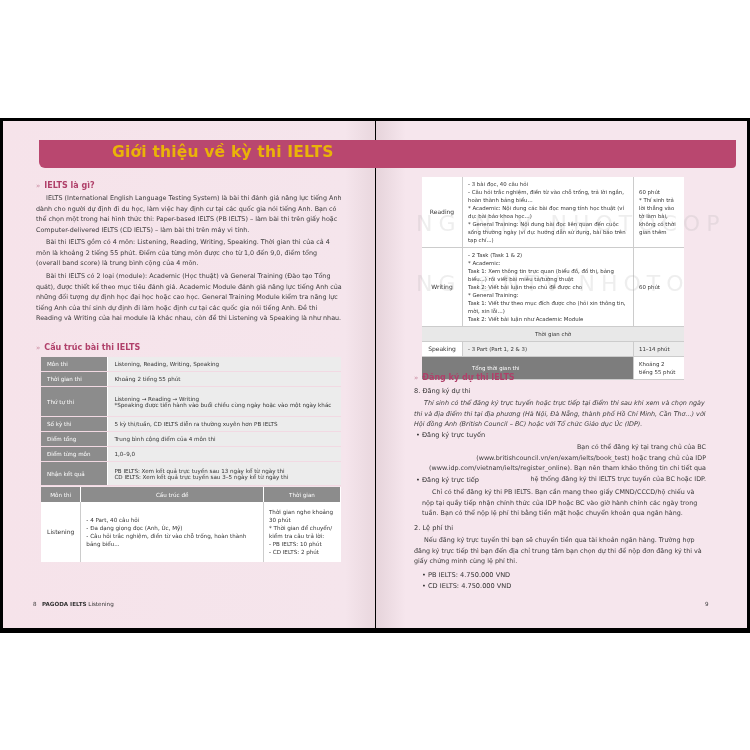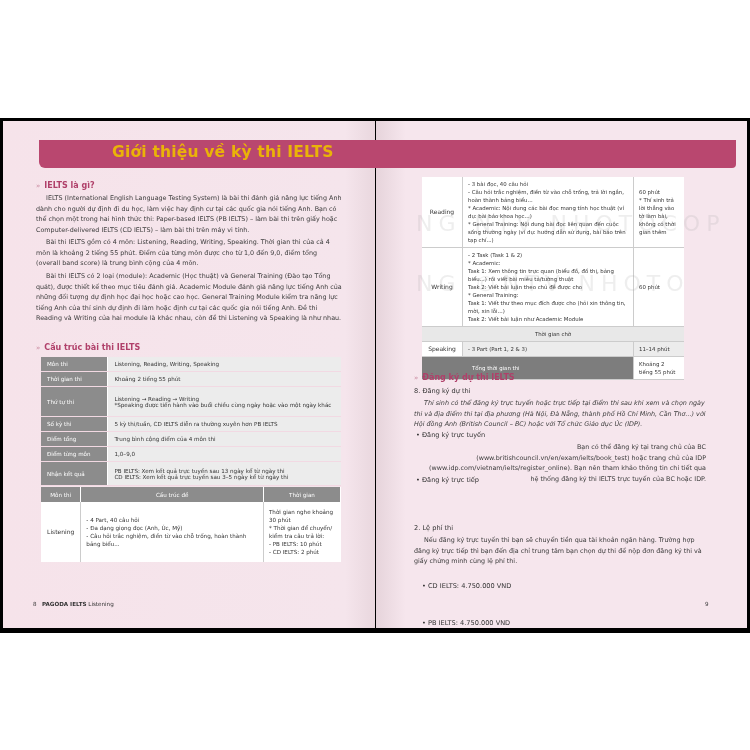--- a/index.html
+++ b/index.html
@@ -157,24 +157,25 @@
       </table>
     <div class="watermark" style="left:40px;top:90px;">NG NTV NHOTOCOP</div>
     <div class="watermark" style="left:40px;top:150px;">NG ©NTV NHOTO</div>
 
     <div class="sec-head" style="left:38px;top:252px;"><span class="chev">»</span><span>Đăng ký dự thi IELTS</span></div>
     <div class="bul" style="left:38px;top:266px;">8.  Đăng ký dự thi</div>
     <div class="para" style="left:38px;top:277px;width:292px;font-style:italic;">Thí sinh có thể đăng ký trực tuyến hoặc trực tiếp tại điểm thi sau khi xem và chọn ngày thi và địa điểm thi tại địa phương (Hà Nội, Đà Nẵng, thành phố Hồ Chí Minh, Cần Thơ...) với Hội đồng Anh (British Council – BC) hoặc với Tổ chức Giáo dục Úc (IDP).</div>
     <div class="bul" style="left:40px;top:310px;">• <span>Đăng ký trực tuyến</span></div>
     <div class="para" style="left:46px;top:321px;width:284px;text-align:right;">Bạn có thể đăng ký tại trang chủ của BC (www.britishcouncil.vn/en/exam/ielts/book_test) hoặc trang chủ của IDP (www.idp.com/vietnam/ielts/register_online). Bạn nên tham khảo thông tin chi tiết qua hệ thống đăng ký thi IELTS trực tuyến của BC hoặc IDP.</div>
     <div class="bul" style="left:40px;top:355px;">• <span>Đăng ký trực tiếp</span></div>
+    <div class="para" style="left:46px;top:366px;width:284px;">Chỉ có thể đăng ký thi PB IELTS. Bạn cần mang theo giấy CMND/CCCD/hộ chiếu và nộp tại quầy tiếp nhận chính thức của IDP hoặc BC vào giờ hành chính các ngày trong tuần. Bạn có thể nộp lệ phí thi bằng tiền mặt hoặc chuyển khoản qua ngân hàng.</div>
 
     <div class="bul" style="left:38px;top:403px;">2.  Lệ phí thi</div>
     <div class="para" style="left:38px;top:414px;width:292px;">Nếu đăng ký trực tuyến thì bạn sẽ chuyển tiền qua tài khoản ngân hàng. Trường hợp đăng ký trực tiếp thì bạn đến địa chỉ trung tâm bạn chọn dự thi để nộp đơn đăng ký thi và giấy chứng minh cùng lệ phí thi.</div>
-    <div class="bul" style="left:46px;top:450px;margin-top:48px;">• <span>PB IELTS: 4.750.000 VND</span></div>
+    <div class="bul" style="left:46px;top:450px;">• <span>PB IELTS: 4.750.000 VND</span></div>
     <div class="bul" style="left:46px;top:461px;">• <span>CD IELTS: 4.750.000 VND</span></div>
 
     <div class="footer" style="left:329px;top:480px;">9</div>
   </div>
 
   <div class="banner"></div>
   <div class="banner-title">Giới thiệu về kỳ thi IELTS</div>
 </div>
 
 </body></html>

